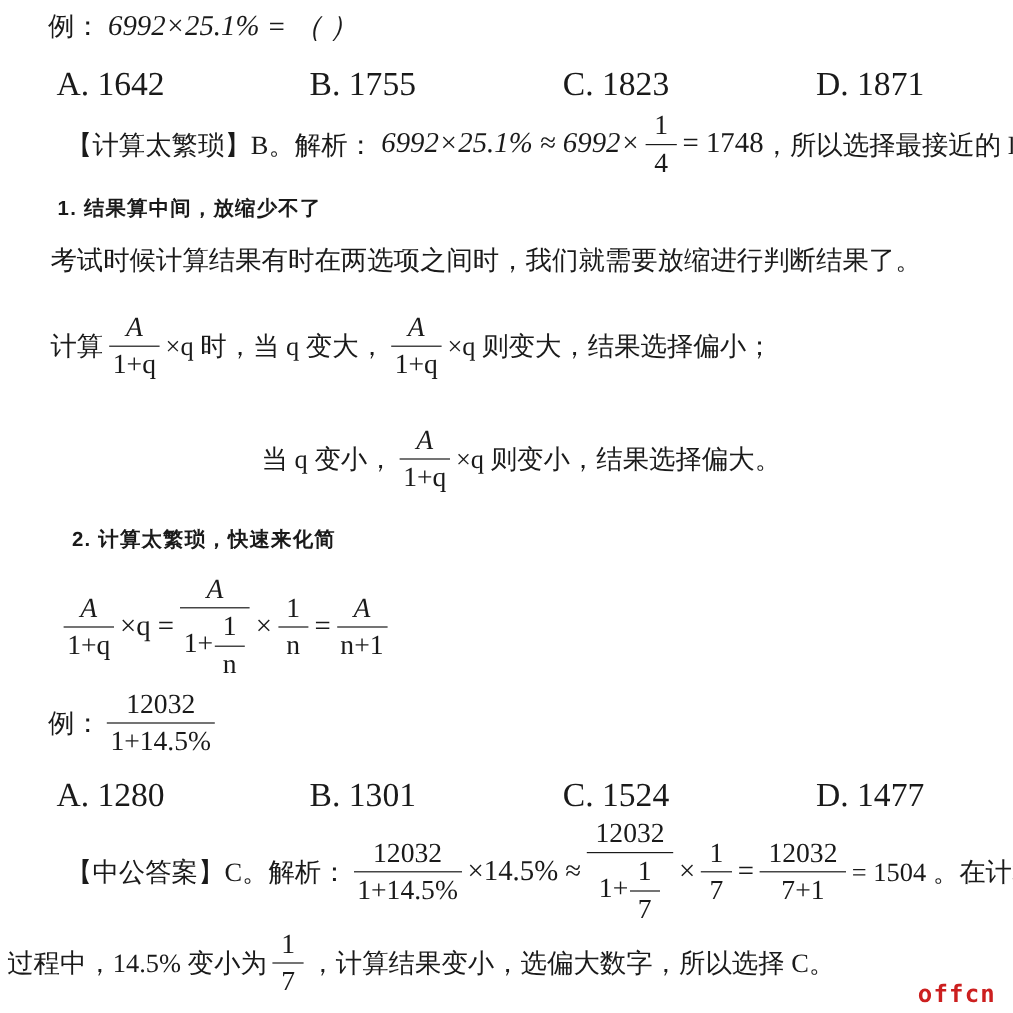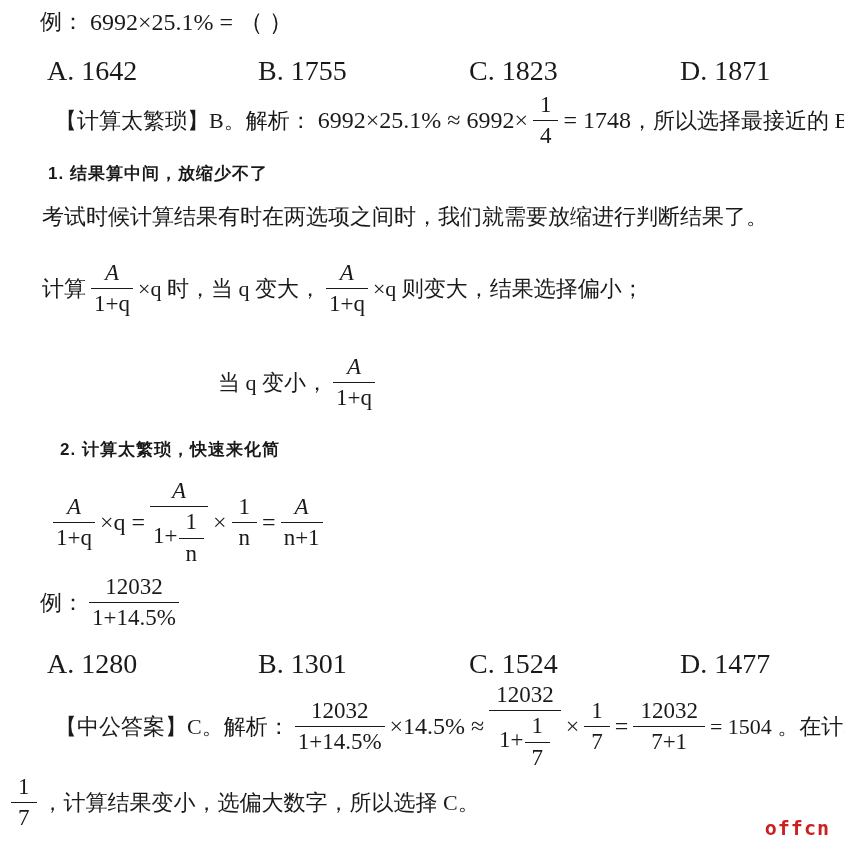--- a/index.html
+++ b/index.html
@@ -12,21 +12,21 @@
     overflow:hidden;
   }
   .row {
     position:absolute;
     white-space:nowrap;
     font-size:22px;
     display:flex;
     align-items:center;
   }
   .math { font-family:"Liberation Serif","DejaVu Serif",serif; font-size:24px; }
-  .gap-l { margin-left:6px; }
+  .gap-l { margin-left:6px;font-style:italic; }
   .heading {
     font-family:"Liberation Sans","DejaVu Sans",sans-serif;
     font-weight:bold;
     font-size:17px;
     letter-spacing:1px;
   }
   .options { display:flex; align-items:baseline; }
   .opt { display:inline-block; width:211px; font-size:28px; }
   
   .frac {
@@ -96,20 +96,21 @@
   </span>
   <span>×q 则变大，结果选择偏小；</span>
 </div>
 
 <div class="row" style="top:354px; left:218px;">
   <span>当 q 变小，</span>
   <span class="frac">
     <span class="top it">A</span>
     <span class="bot">1+q</span>
   </span>
+  <span>×q 则变小，结果选择偏大。</span>
 </div>
 
 <div class="row heading" style="top:438px; left:60px;">2. 计算太繁琐，快速来化简</div>
 
 <div class="row" style="top:478px; left:48px;">
   <span class="frac">
     <span class="top it">A</span>
     <span class="bot">1+q</span>
   </span>
   <span class="math">×q =</span>
@@ -166,20 +167,21 @@
   </span>
   <span class="math">=</span>
   <span class="frac">
     <span class="top">12032</span>
     <span class="bot">7+1</span>
   </span>
   <span>= 1504 。在计算的</span>
 </div>
 
 <div class="row" style="top:774px; left:6px;">
+  <span>过程中，14.5% 变小为</span>
   <span class="frac">
     <span class="top">1</span>
     <span class="bot">7</span>
   </span>
   <span>，计算结果变小，选偏大数字，所以选择 C。</span>
 </div>
 
 <div class="brand">offcn</div>
 
 </body></html>

